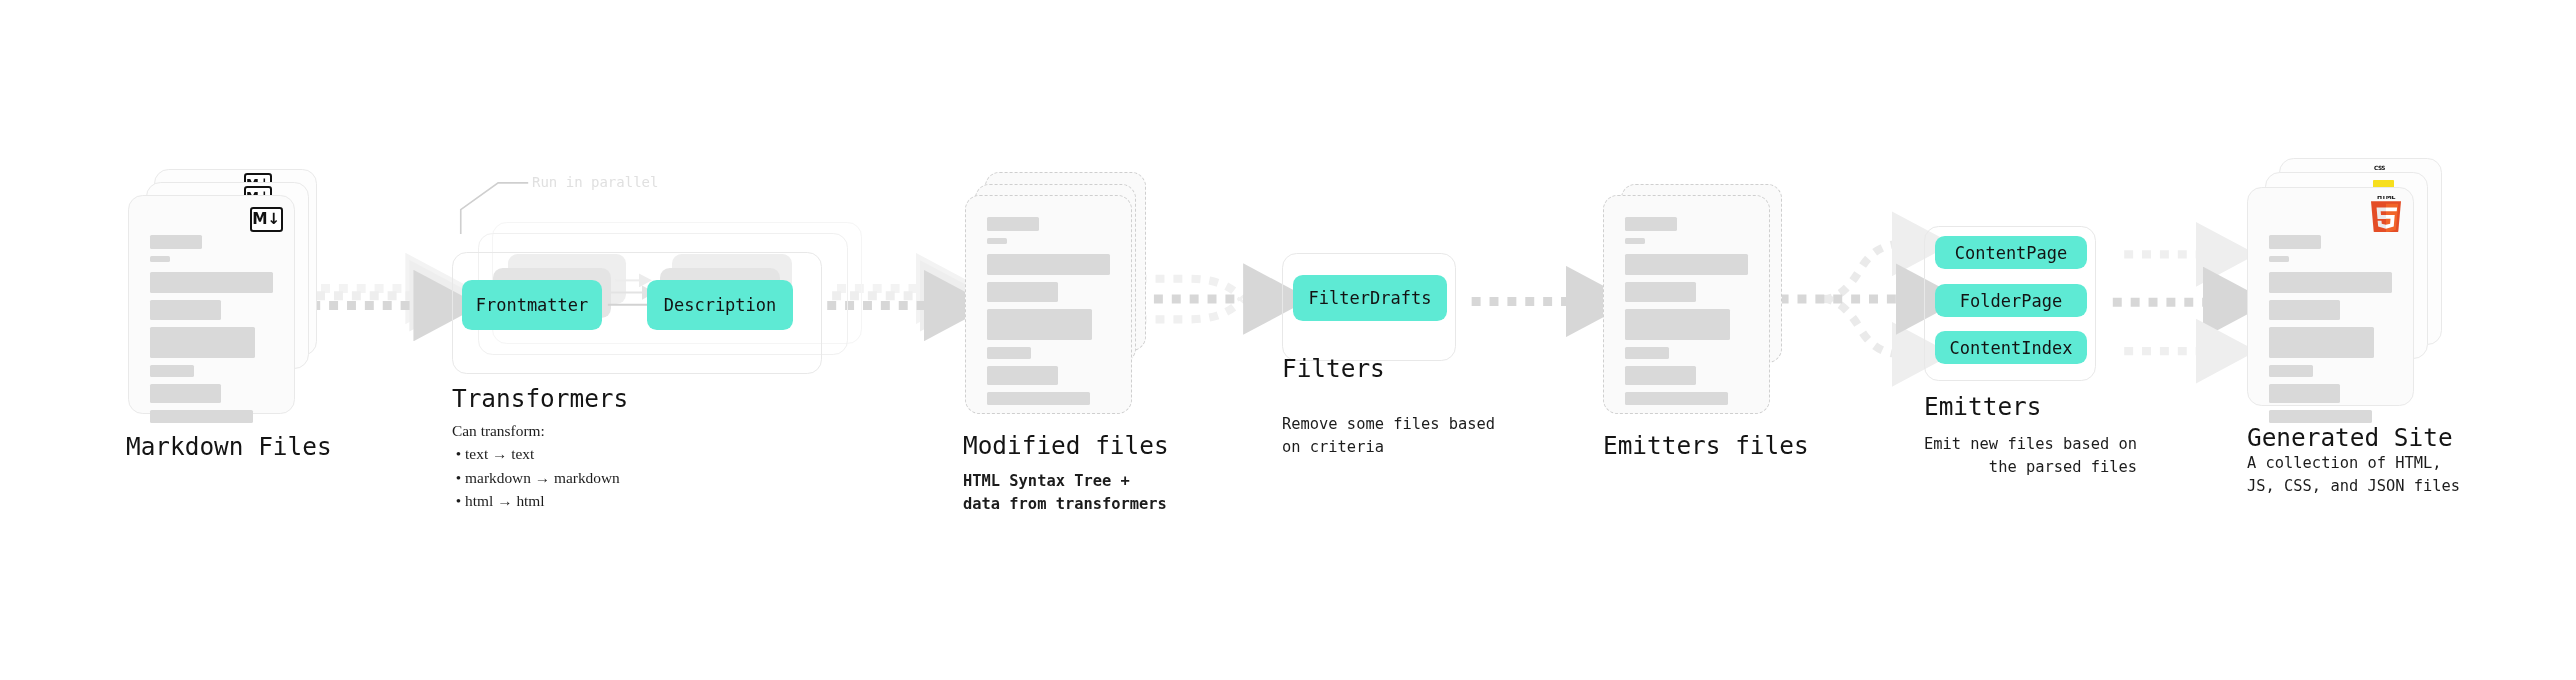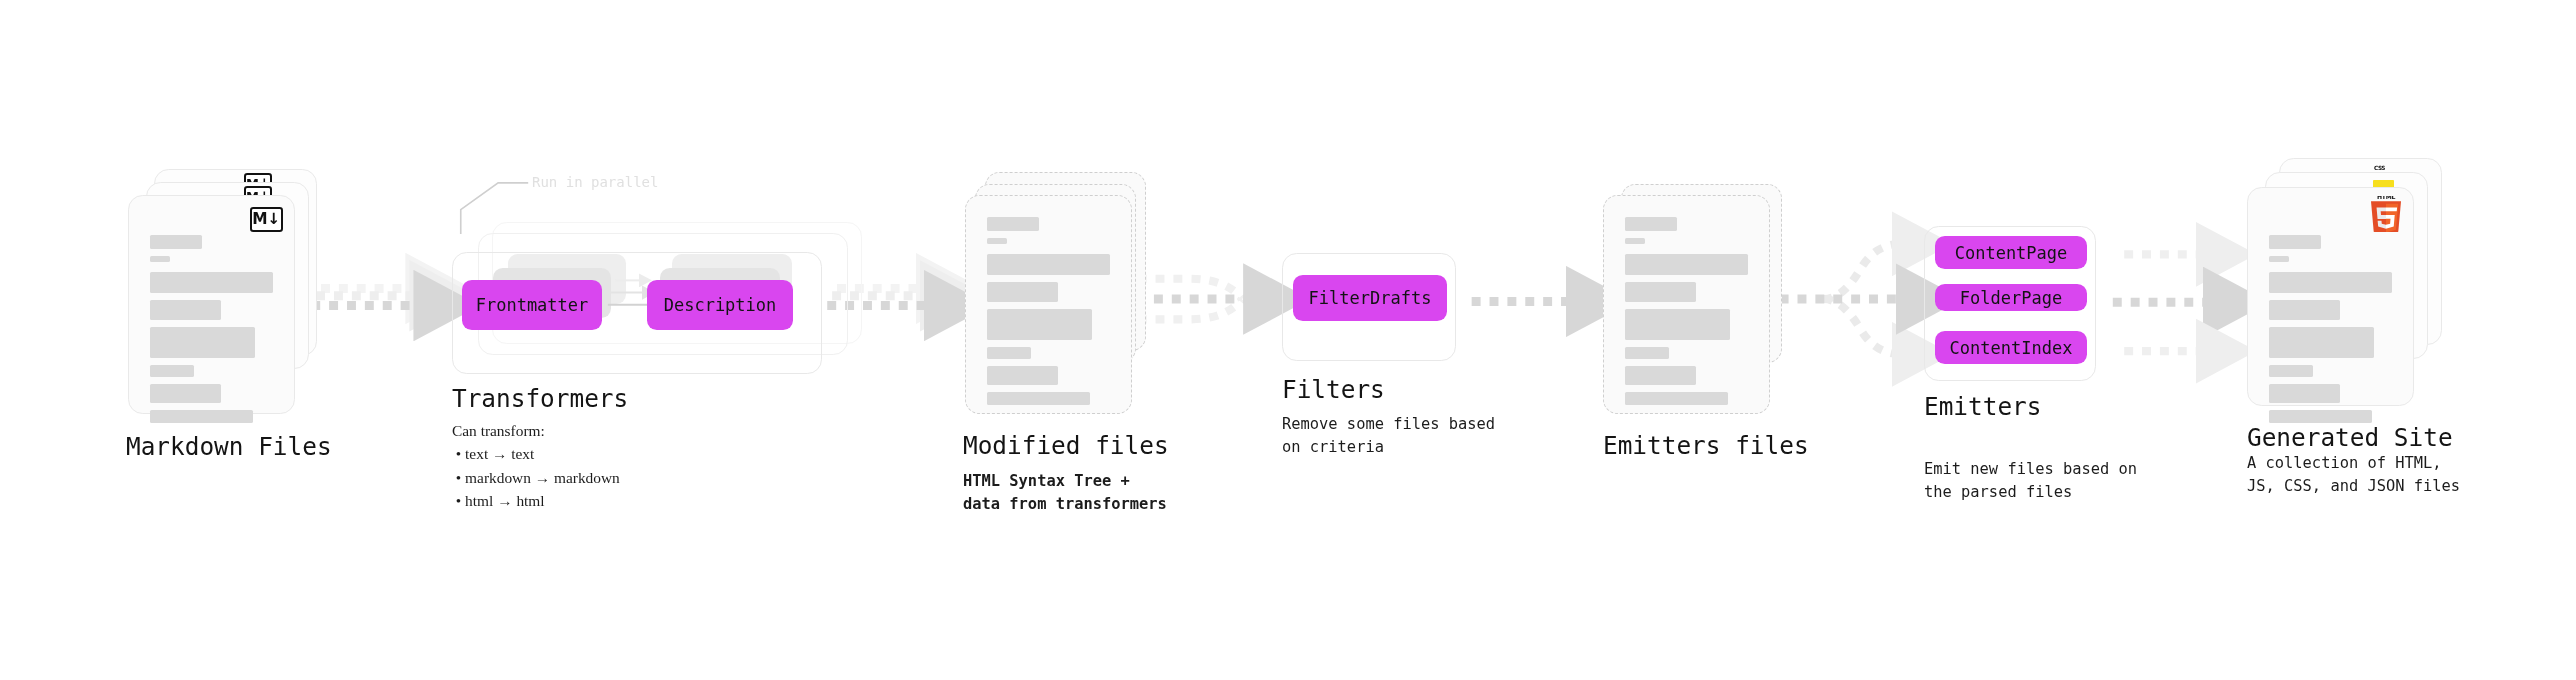--- a/index.html
+++ b/index.html
@@ -52,21 +52,21 @@
     position: absolute;
     font-size: 15.4px;
     line-height: 1.52;
     color: #1c1c1c;
     white-space: pre;
   }
 
   
   .pill {
     position: absolute;
-    background: #d946ef;
+    background: #5eead4;
     border-radius: 9.8px;
     display: flex;
     align-items: center;
     justify-content: center;
     font-size: 17px;
     color: #131313;
     white-space: nowrap;
   }
   .pill.ghost1 { background: #e4e4e4; }
   .pill.ghost2 { background: #eeeeee; }
@@ -271,21 +271,21 @@
     <div class="title" style="left:963px; top:431px;">Modified files</div>
     <div class="subtitle" style="left:963px; top:470px;font-weight:bold;">HTML Syntax Tree +
 data from transformers</div>
   </div>
 
   <div class="doc-stack">
     <div class="group-box" style="left:1282px; top:253px; width:174px; height:108px;"></div>
     <div class="pill" style="left:1293px; top:275px; width:154px; height:46px;">
       <span>FilterDrafts</span>
     </div>
-    <div class="title" style="left:1282px; top:375px;">Filters</div>
+    <div class="title" style="left:1282px; top:354px;">Filters</div>
     <div class="subtitle" style="left:1282px; top:413px;">Remove some files based
 on criteria</div>
   </div>
 
   <div class="doc-stack">
     <div class="doc dashed" style="left:1621px; top:184px; width:161px; height:179px;"></div>
     <div class="doc dashed" style="left:1603px; top:195px; width:167px; height:219px;">
       <div class="doc-body" style="top:21px;">
         <div class="bar" style="width:52px;  height:14px;"></div>
         <div class="bar" style="width:19.5px;  height:5.7px;  margin-bottom:9.8px;"></div>
@@ -298,28 +298,28 @@
       </div>
     </div>
     <div class="title" style="left:1603px; top:431px;">Emitters files</div>
   </div>
 
   <div class="doc-stack">
     <div class="group-box" style="left:1924px; top:226px; width:172px; height:155px;"></div>
     <div class="pill" style="left:1935px; top:236px; width:152px; height:33px;">
       <span>ContentPage</span>
     </div>
-    <div class="pill" style="left:1935px; top:284px; width:152px; height:27px;">
+    <div class="pill" style="left:1935px; top:284px; width:152px; height:33px;">
       <span>FolderPage</span>
     </div>
     <div class="pill" style="left:1935px; top:331px; width:152px; height:33px;">
       <span>ContentIndex</span>
     </div>
     <div class="title" style="left:1924px; top:392px;">Emitters</div>
-    <div class="subtitle" style="left:1924px; top:458px;">Emit new files based on
+    <div class="subtitle" style="left:1924px; top:433px;text-align:right;">Emit new files based on
 the parsed files</div>
   </div>
 
   <div class="doc-stack">
 
     <div class="doc ghost" style="left:2279px; top:158px; width:163px; height:187px;"></div>
     <div class="css3-label" style="left:2374px; top:165px;">CSS</div>
     <div class="css3-chip" style="left:2371px; top:173px; width:18px; height:3.3px;"></div>
 
     <div class="doc ghost" style="left:2265px; top:172px; width:163px; height:187px;"></div>

